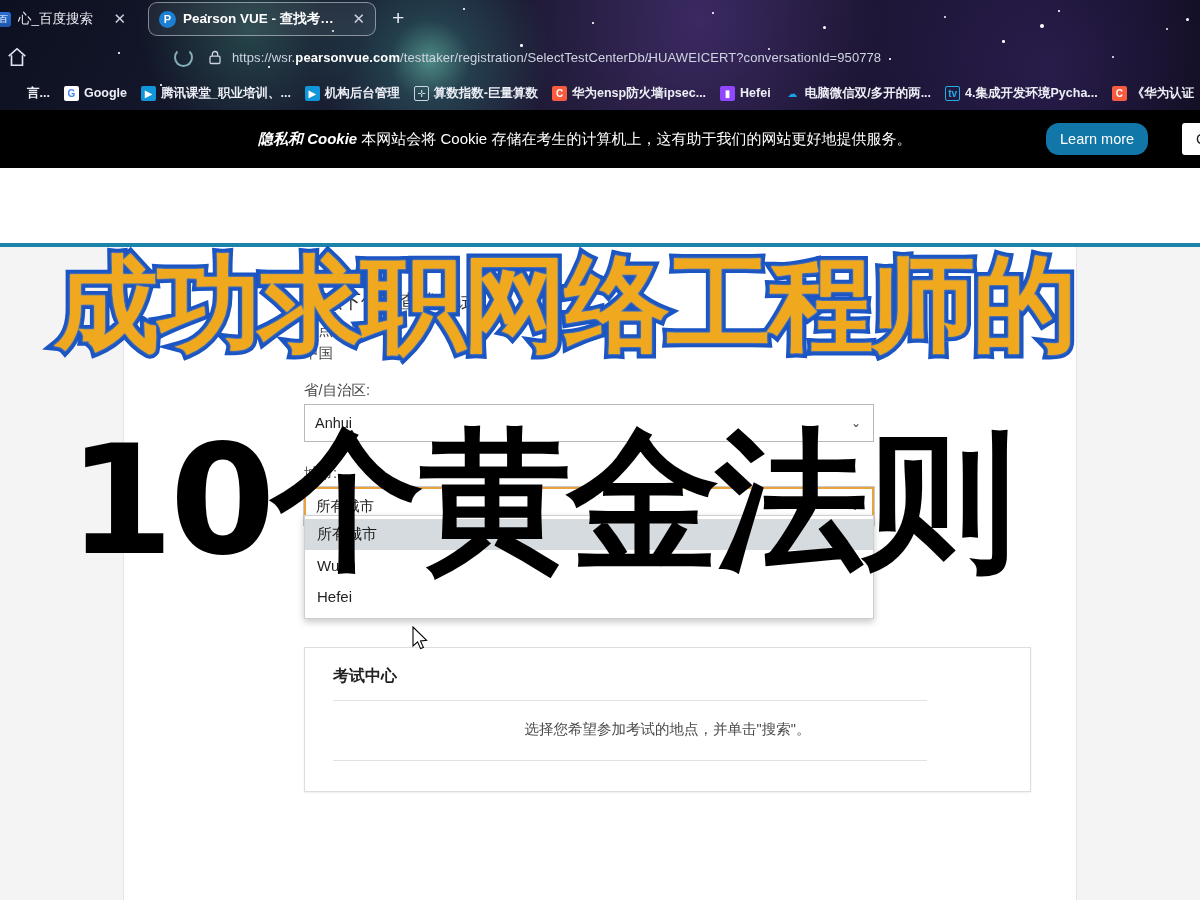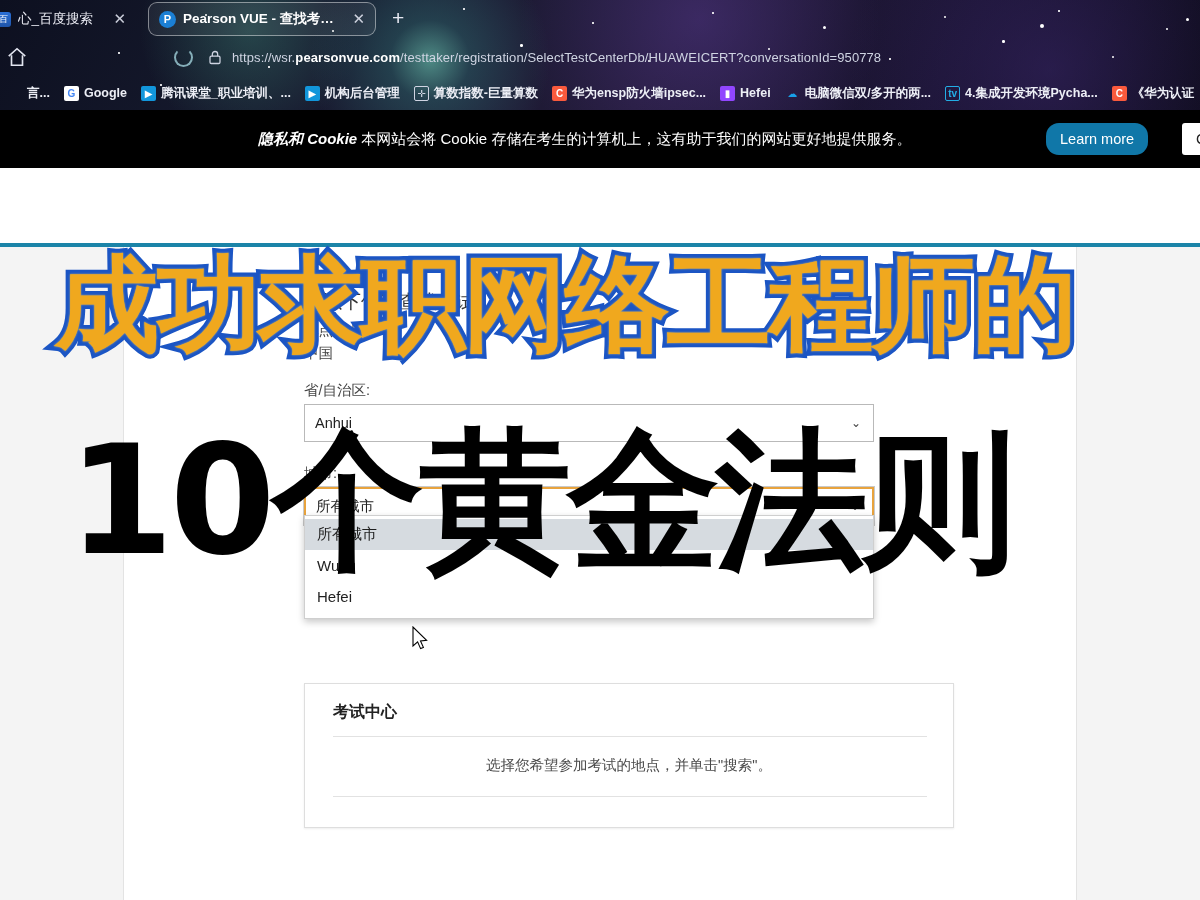--- a/index.html
+++ b/index.html
@@ -137,21 +137,21 @@
 
   .dropdown {
     position: absolute; left: 180px; top: 268px; width: 570px;
     background: #ffffff; border: 1px solid #cfcfcf; box-shadow: 0 3px 7px rgba(0,0,0,.22);
     padding: 3px 0 6px 0; z-index: 30;
   }
   .ddopt { height: 31px; display: flex; align-items: center; padding: 0 12px; font-size: 15px; color: #1f1f1f; }
   .ddopt.sel-opt { background: #d6dbe0; }
 
   .result-card {
-    position: absolute; left: 180px; top: 436px; width: 650px; height: 145px;
+    position: absolute; left: 180px; top: 400px; width: 727px; height: 145px;
     background: #ffffff; border: 1px solid #dedede; box-shadow: 0 1px 2px rgba(0,0,0,.07);
   }
   .result-title { position: absolute; left: 28px; top: 18px; font-size: 16px; font-weight: 700; color: #222; }
   .rule-a { position: absolute; left: 28px; top: 52px; width: 594px; height: 1px; background: #e2e2e2; }
   .rule-b { position: absolute; left: 28px; top: 112px; width: 594px; height: 1px; background: #e2e2e2; }
   .result-msg { position: absolute; left: 0; right: 0; top: 72px; text-align: center;
                 font-size: 14.5px; color: #4a4a4a; }
 
   
   .cap {

